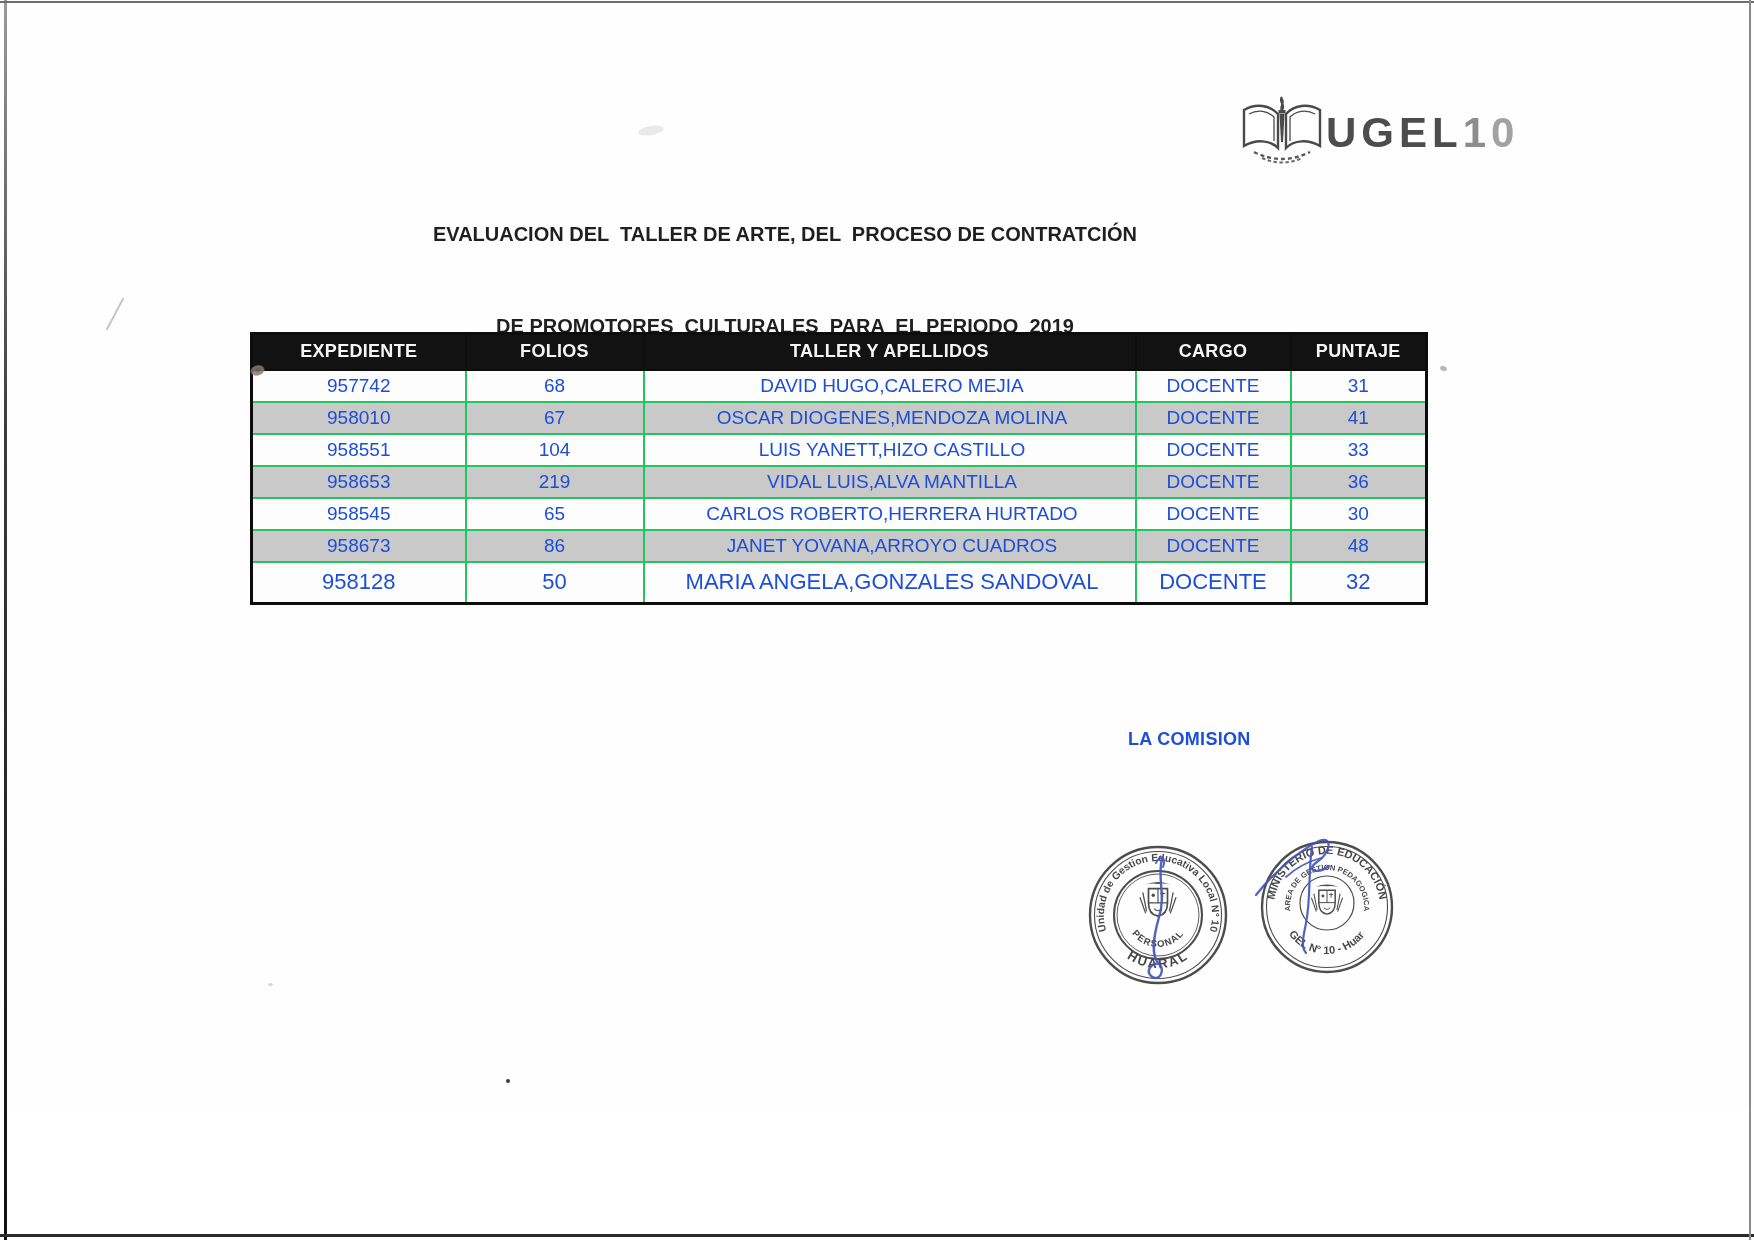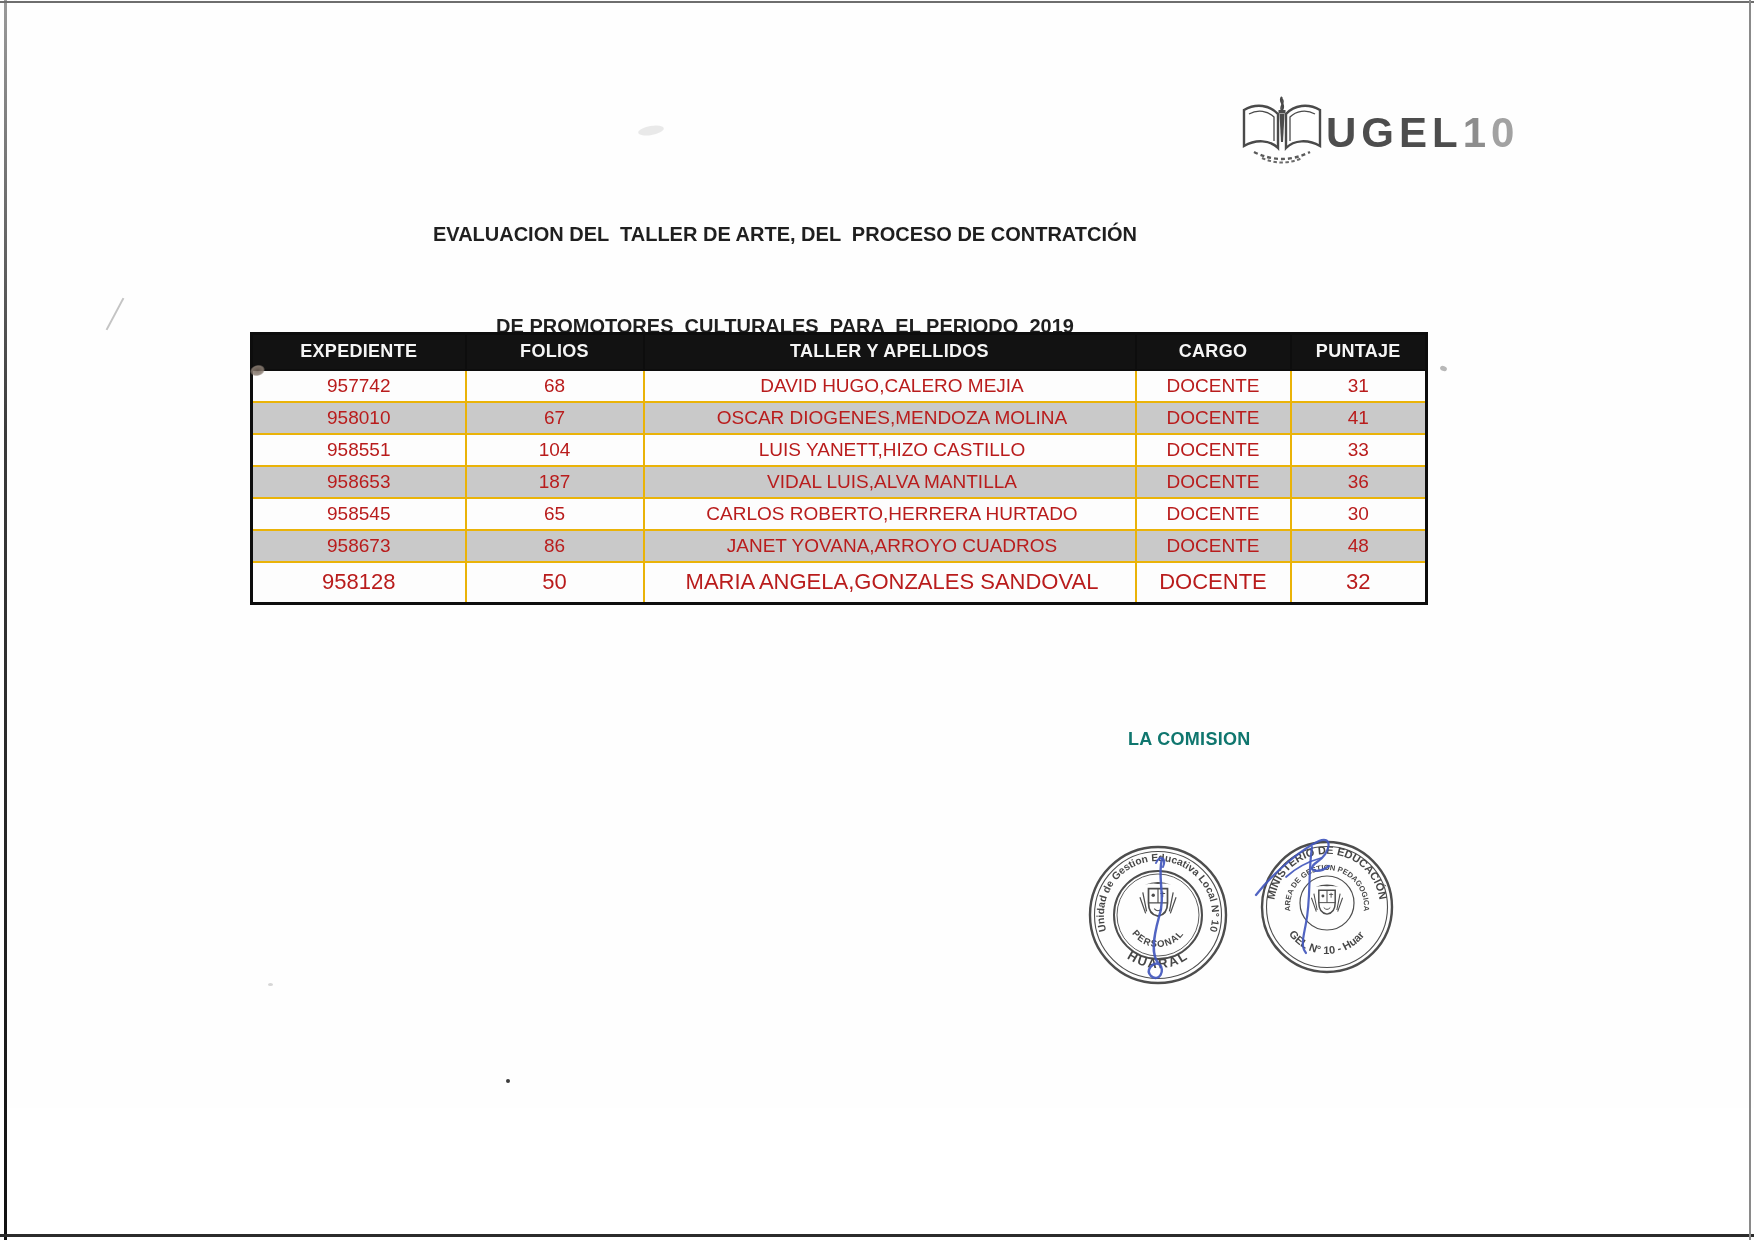--- a/index.html
+++ b/index.html
@@ -23,32 +23,32 @@
   
   .titles { position:absolute; left:310px; top:158px; width:950px; text-align:center;
             font-size:20px; line-height:30.5px; font-weight:bold; color:#1f1f1f;
             white-space:pre; }
 
   
   .results-table { position:absolute; left:238px; top:332px; border-collapse:collapse;
                    table-layout:fixed; width:1175px;margin-left:12px; }
   .results-table th { background:#121212; color:#f5f5f5; font-size:18px; font-weight:bold;
                       height:36px; border:2px solid #0d0d0d; letter-spacing:0.3px; }
-  .results-table td { border:2px solid #eab308; font-size:19px; color:#b91c1c;
+  .results-table td { border:2px solid #22c55e; font-size:19px; color:#1d4ed8;
                       height:32px; text-align:center; background:#fdfdfd;
                       overflow:hidden; white-space:nowrap; }
   .results-table td.name { text-align:center; padding-left:5px; }
   .results-table tbody tr:nth-child(even) td { background:#c9c9c9; }
   .results-table { border:3px solid #0d0d0d; }
   .results-table tbody tr:last-child td { height:42px; font-size:22px; }
   .col-exp {width:214px;} .col-fol {width:178px;} .col-nom {width:492px;}
   .col-car {width:155px;} .col-pun {width:136px;}
 
   .comision { position:absolute; left:1128px; top:729px; font-size:18px;
-              font-weight:bold; color:#0f766e; letter-spacing:0.3px; }
+              font-weight:bold; color:#1d4ed8; letter-spacing:0.3px; }
 
   .stamps-svg { position:absolute; left:1060px; top:815px; width:400px; height:200px; }
 
   
   .smudge1 { position:absolute; left:250px; top:365px; width:15px; height:11px; border-radius:50%;
              background:radial-gradient(ellipse at center, #6f6055 0%, #8d8075 55%, transparent 75%);
              transform:rotate(-15deg); opacity:0.85; }
   .speck1 { position:absolute; left:1440px; top:366px; width:7px; height:5px; border-radius:50%;
             background:#9a9a9a; opacity:0.7; transform:rotate(20deg); }
   .scratch1 { position:absolute; left:114px; top:296px; width:2px; height:36px;
@@ -131,21 +131,21 @@
       </tr>
       <tr>
         <td>958551</td>
         <td>104</td>
         <td class="name">LUIS YANETT,HIZO CASTILLO</td>
         <td>DOCENTE</td>
         <td>33</td>
       </tr>
       <tr>
         <td>958653</td>
-        <td>187</td>
+        <td>219</td>
         <td class="name">VIDAL LUIS,ALVA MANTILLA</td>
         <td>DOCENTE</td>
         <td>36</td>
       </tr>
       <tr>
         <td>958545</td>
         <td>65</td>
         <td class="name">CARLOS ROBERTO,HERRERA HURTADO</td>
         <td>DOCENTE</td>
         <td>30</td>

